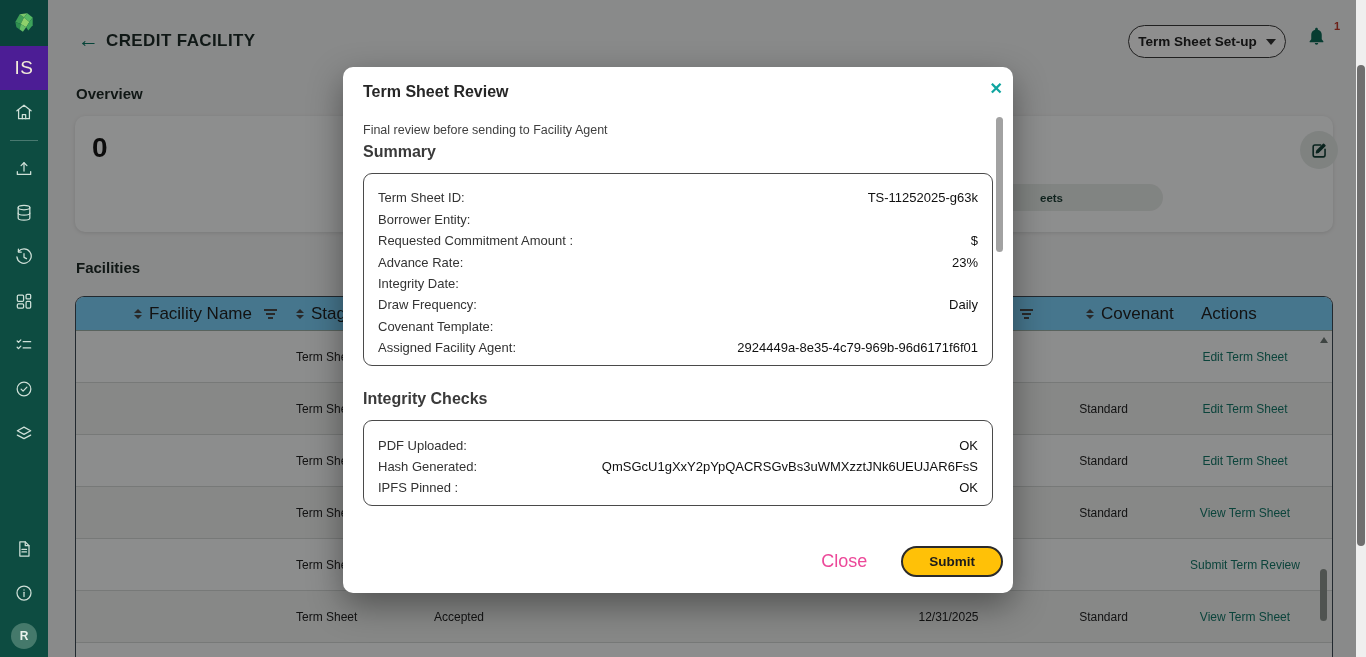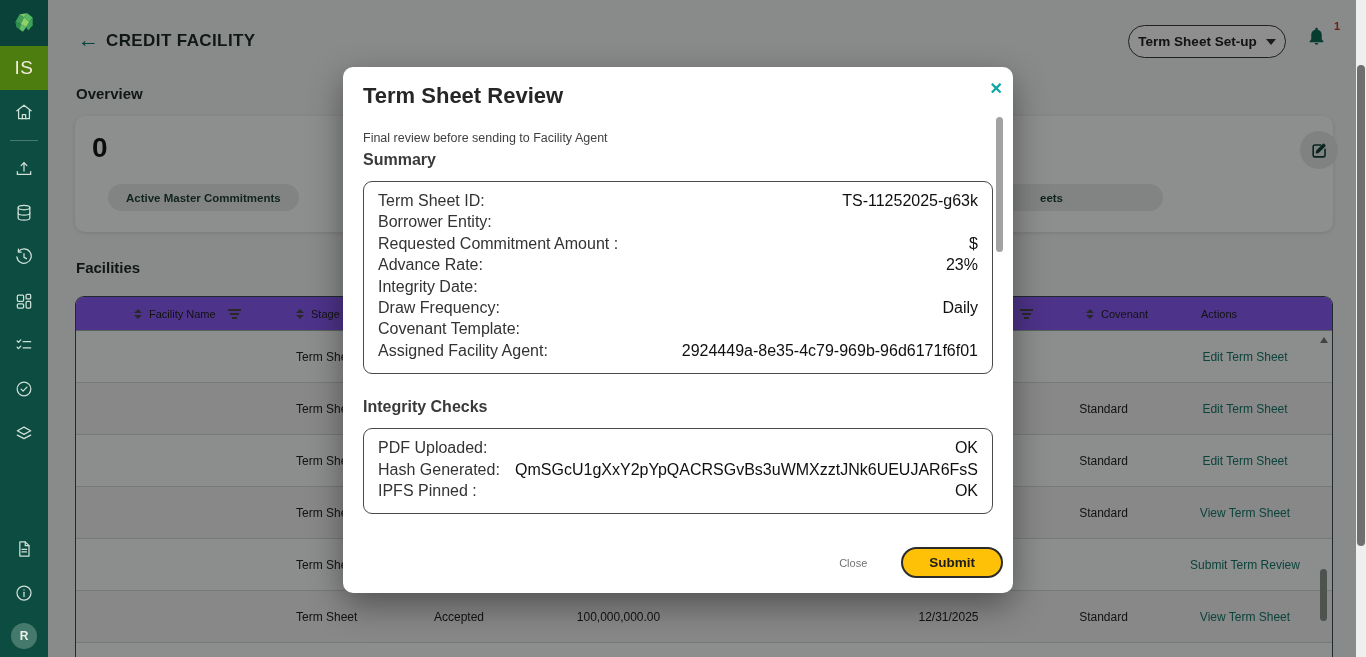--- a/index.html
+++ b/index.html
@@ -4,21 +4,21 @@
 <style>
   * { margin:0; padding:0; box-sizing:border-box; }
   html,body { width:1366px; height:657px; overflow:hidden; background:#fff;
               font-family:"Liberation Sans", sans-serif; }
 
   
   .sidebar { position:absolute; left:0; top:0; width:48px; height:657px;
              background:#0d4c41; z-index:10; }
   .logo-tile { width:48px; height:46px; background:#0a423a;
                display:flex; align-items:center; justify-content:center; }
-  .is-tile { width:48px; height:44px; background:#4d7c0f; color:#f2ecd9;
+  .is-tile { width:48px; height:44px; background:#4c1d95; color:#f2ecd9;
              font-size:19px; display:flex; align-items:center; justify-content:center;
              letter-spacing:.5px; }
   .side-icons { display:flex; flex-direction:column; align-items:center; }
   .side-ic { width:48px; height:44px; display:flex; align-items:center;
              justify-content:center; cursor:pointer; }
   .side-ic svg { width:20px; height:20px; stroke:#cfe0d8; fill:none;
                  stroke-width:1.5; stroke-linecap:round; stroke-linejoin:round; }
   .side-divider { width:28px; height:1px; background:rgba(255,255,255,.25); margin:6px 0; }
   .side-bottom { position:absolute; bottom:8px; left:0; width:48px;
                  display:flex; flex-direction:column; align-items:center; }
@@ -63,22 +63,22 @@
   .edit-circle { position:absolute; left:1225px; top:15px; width:38px; height:38px;
                  border-radius:50%; background:#e2e8e5; display:flex;
                  align-items:center; justify-content:center; cursor:pointer; }
   .edit-circle svg { width:19px; height:19px; stroke:#123f36; fill:none;
                      stroke-width:2; stroke-linecap:round; stroke-linejoin:round; }
 
   .facilities-label { position:absolute; left:28px; top:259px; }
   .table-wrap { position:absolute; left:27px; top:296px; width:1258px; height:361px;
                 border:1.5px solid #3e4a54; border-bottom:none;
                 border-radius:9px 9px 0 0; background:#fff; overflow:hidden; }
-  .thead { position:relative; height:34px; background:#8b5cf6;
-           border-bottom:1px solid #9fb0a8; font-size:11px; color:#222; }
+  .thead { position:relative; height:34px; background:#7dd3fc;
+           border-bottom:1px solid #9fb0a8; font-size:17px; color:#222; }
   .th { position:absolute; top:0; height:34px; display:flex; align-items:center; }
   .sort-ic { display:inline-flex; flex-direction:column; gap:2px; margin-right:7px; cursor:pointer; }
   .sort-ic i { width:0; height:0; border-left:4px solid transparent; border-right:4px solid transparent; }
   .sort-ic .up { border-bottom:4px solid #4a4a4a; }
   .sort-ic .dn { border-top:4px solid #4a4a4a; }
   .filter-ic { display:inline-flex; flex-direction:column; gap:2.5px; align-items:center;
                margin-left:12px; cursor:pointer; }
   .filter-ic i { height:1.6px; background:#4a4a4a; display:block; }
   .filter-ic i:nth-child(1){width:13px;} .filter-ic i:nth-child(2){width:9px;}
   .filter-ic i:nth-child(3){width:5px;}
@@ -104,35 +104,35 @@
   .page-scrollbar { position:absolute; right:0; top:0; width:10px; height:657px;
                     background:#efefef; z-index:45; }
   .page-thumb { position:absolute; left:1px; top:65px; width:8px; height:481px;
                 background:#6f6f6f; border-radius:4px; }
 
   
   .modal { position:absolute; left:343px; top:67px; width:670px; height:526px;
            background:#fff; border-radius:10px; z-index:100;
            box-shadow:0 12px 34px rgba(0,0,0,.4); }
   .modal-body { position:absolute; inset:0 0 78px 0; padding:16px 20px 0 20px; overflow:hidden; }
-  .modal-title { font-size:22px; font-weight:bold; color:#262626; }
+  .modal-title { font-size:16px; font-weight:bold; color:#262626; }
   .modal-sub { margin-top:22px; font-size:12.5px; color:#3f3f3f; }
   .modal-section-h { margin-top:6px; font-size:16px; font-weight:600; color:#3a3a3a; }
   .field-box { margin-top:12px; border:1.3px solid #4a4a4a; border-radius:9px;
                padding:10px 14px; background:#fff; }
   .f-row { height:21.4px; display:flex; justify-content:space-between;
-           align-items:flex-start; font-size:16px; }
+           align-items:flex-end; font-size:13px; }
   .f-label { color:#333; } .f-value { color:#101010; }
   .modal-close { position:absolute; top:12px; right:10px; font-size:16px;
                  font-weight:bold; color:#10a5a0; cursor:pointer; }
   .modal-scroll-thumb { position:absolute; right:10px; top:50px; width:7px;
                         height:135px; background:#a2a2a2; border-radius:4px; }
   .modal-footer { position:absolute; right:10px; bottom:15px; display:flex;
                   align-items:center; gap:24px; }
-  .close-btn { font-size:11px; color:#737373; cursor:pointer; padding:6px 10px; }
+  .close-btn { font-size:18px; color:#ec4899; cursor:pointer; padding:6px 10px; }
   .submit-btn { background:#ffc107; border:2px solid #2b2b2b; border-radius:999px;
                 padding:6px 26px; font-size:13.5px; font-weight:600; color:#1c1c1c;
                 cursor:pointer; }
 </style>
 </head>
 <body>
 
 <div class="sidebar">
   <div class="logo-tile">
     <svg width="26" height="24" viewBox="0 0 24 22">
@@ -241,21 +241,20 @@
           <path d="M12 2c-.9 0-1.6.7-1.6 1.6v.7C7.7 5 6 7.3 6 10v5l-1.8 2.4c-.3.5 0 1.1.6 1.1h14.4c.6 0 .9-.6.6-1.1L18 15v-5c0-2.7-1.7-5-4.4-5.7v-.7C13.6 2.7 12.9 2 12 2zm-2 17.5a2 2 0 0 0 4 0h-4z"></path>
         </svg>
       <span class="notif-badge">1</span>
     </div>
   </div>
 
   <div class="section-label overview-label">Overview</div>
 
   <div class="overview-card">
     <div class="big-count">0</div>
-    <div class="badge-pill badge-1">Active Master Commitments</div>
     <div class="badge-pill badge-2">eets</div>
     <div class="edit-circle">
       <svg viewBox="0 0 24 24">
         <path d="M13.5 5H6.2C5 5 4 6 4 7.2v10.6C4 19 5 20 6.2 20h10.6c1.2 0 2.2-1 2.2-2.2v-7.3"></path>
         <path d="M10.5 14.2l8.3-8.3 -1.7-1.7 -8.3 8.3 -0.6 2.3z" fill="#123f36"></path>
       </svg>
     </div>
   </div>
 
   <div class="section-label facilities-label">Facilities</div>
@@ -346,21 +345,20 @@
           <div class="cell c-amount"></div>
           <div class="cell c-maturity"></div>
           <div class="cell c-covenant"></div>
           <div class="cell c-action">
             <span class="action-link">Submit Term Review</span>
           </div>
         </div>
         <div class="trow odd">
           <div class="cell c-stage">Term Sheet</div>
           <div class="cell c-status">Accepted</div>
-          <div class="cell c-amount">100,000,000.00</div>
           <div class="cell c-maturity">12/31/2025</div>
           <div class="cell c-covenant">Standard</div>
           <div class="cell c-action">
             <span class="action-link">View Term Sheet</span>
           </div>
         </div>
         <div class="trow even">
           <div class="cell c-stage"></div>
           <div class="cell c-status"></div>
           <div class="cell c-amount"></div>

